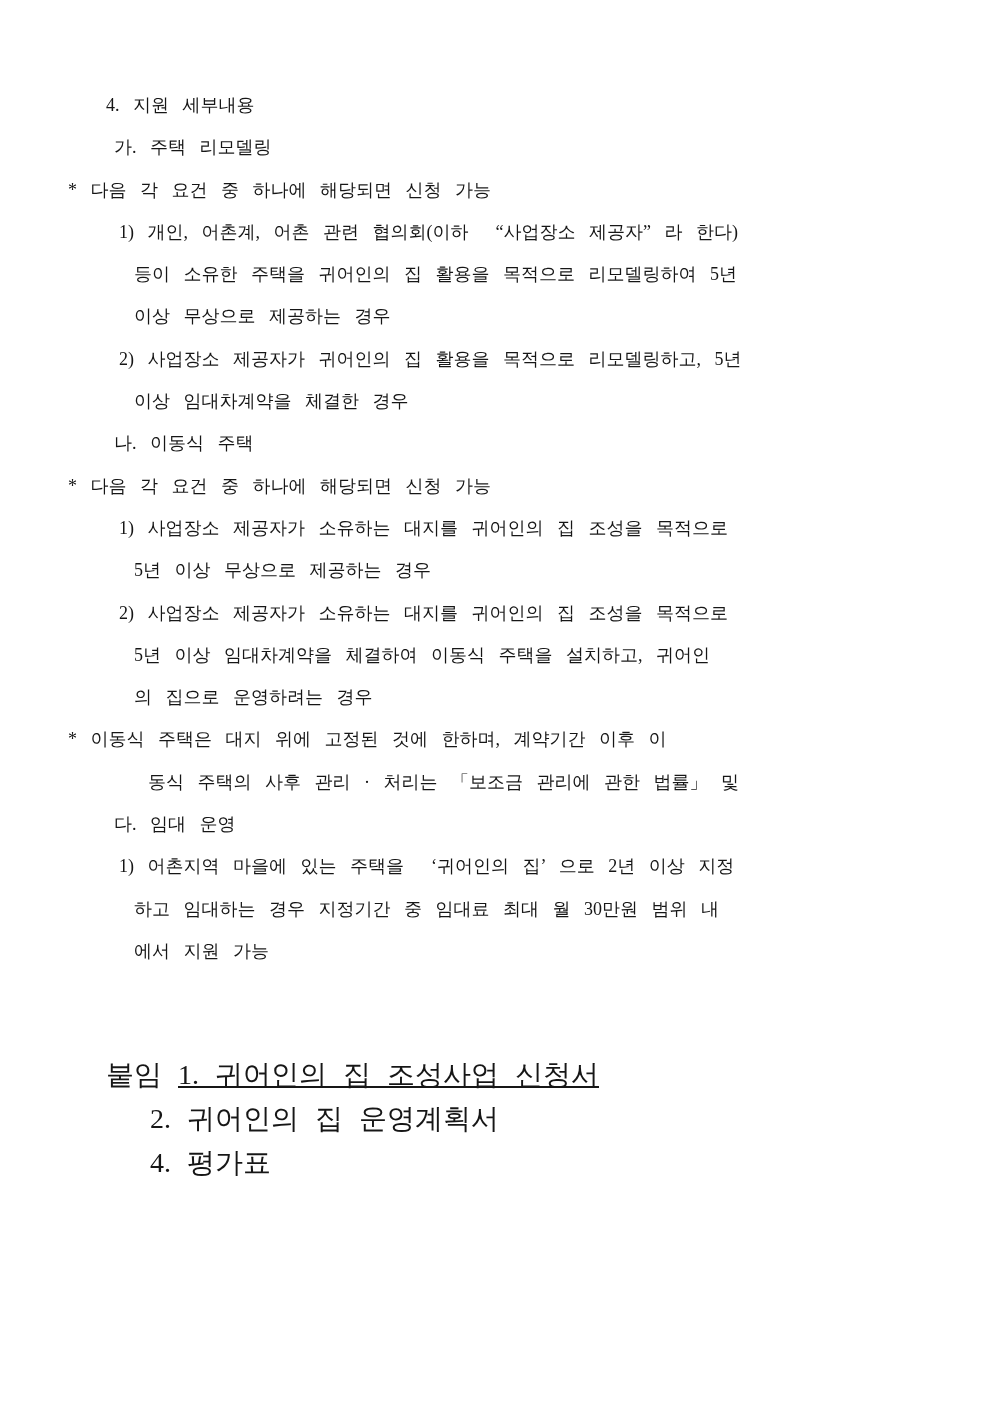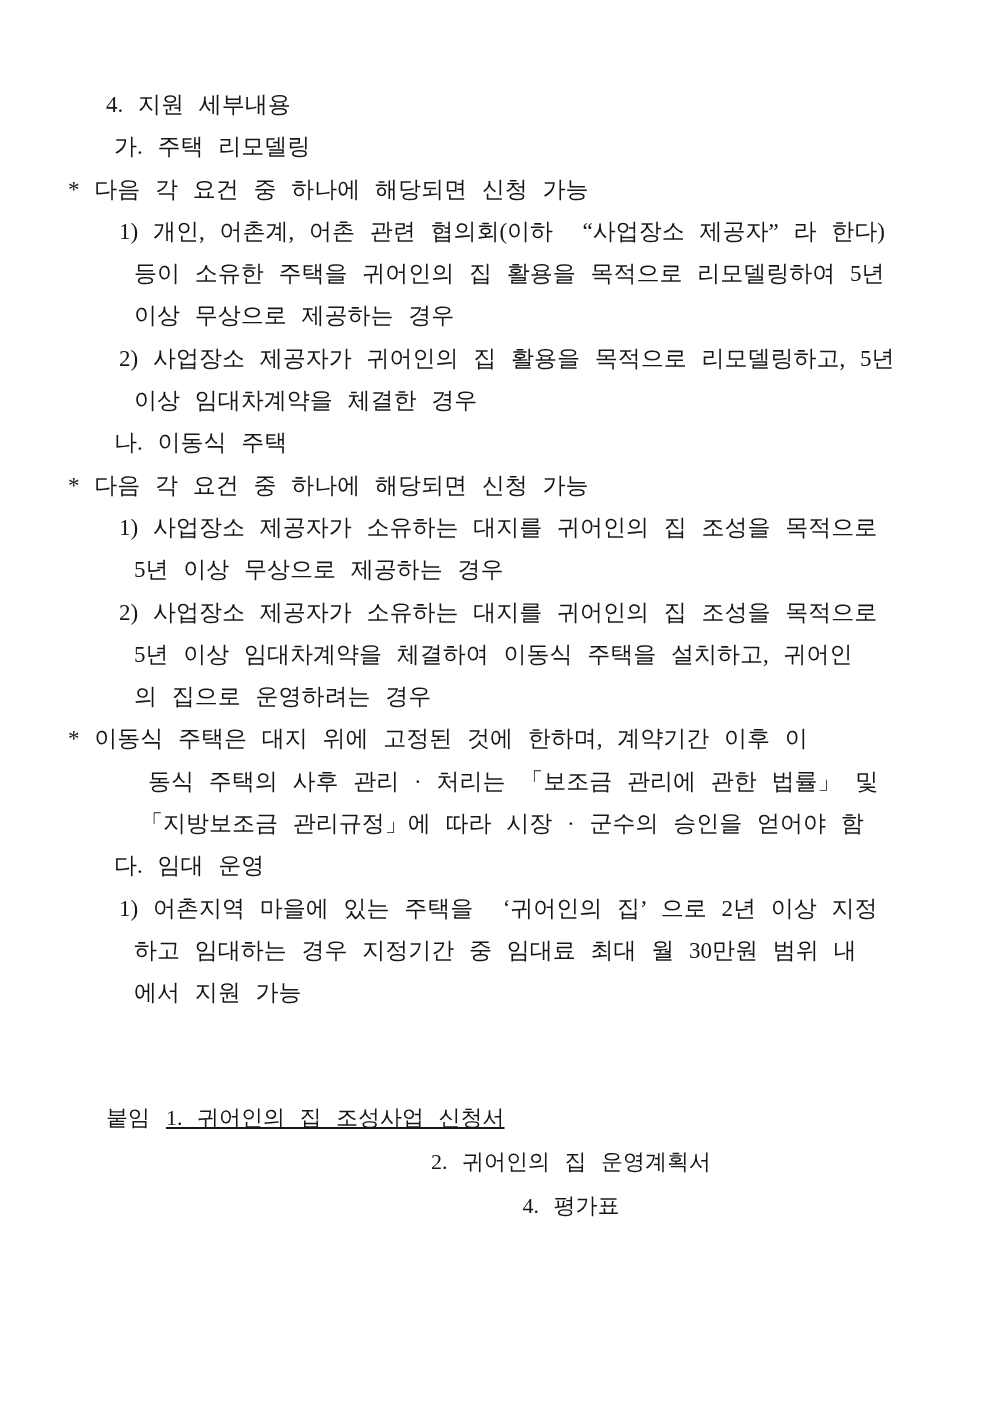--- a/index.html
+++ b/index.html
@@ -16,41 +16,40 @@
     font-family: "Liberation Serif", "DejaVu Serif", serif;
     color: #161616;
   }
   .body-text {
     position: absolute;
     top: 84px;
     left: 0;
     right: 0;
   }
   .line {
-    font-size: 23px;
+    font-size: 18px;
     line-height: 42.3px;
     white-space: pre;
     word-spacing: 9px;
     letter-spacing: 0px;
   }
   
   .in-a { padding-left: 106px; } 
   .in-b { padding-left: 114px; } 
   .in-c { padding-left: 68px; } 
   .in-d { padding-left: 119px; } 
   .in-e { padding-left: 134px; } 
   .in-f { padding-left: 148px; font-family: Liberation Serif, serif; } 
   .in-g { padding-left: 140px; } 
   .gap  { height: 81px; }
   .attach-line {
-    font-size: 22px;
+    font-size: 28px;
     line-height: 44px;
     white-space: pre;
     word-spacing: 9px;
-    text-align: center;
   }
   .attach-first {
     display: flex;
     padding-left: 106px;
   }
   .attach-item-first { margin-left: 16px; text-decoration: underline; }
   .attach-rest { padding-left: 150px; }
 </style>
 </head>
 <body>
@@ -68,21 +67,20 @@
     <div class="line in-e">이상 임대차계약을 체결한 경우</div>
     <div class="line in-b">나. 이동식 주택</div>
     <div class="line in-c">* 다음 각 요건 중 하나에 해당되면 신청 가능</div>
     <div class="line in-d">1) 사업장소 제공자가 소유하는 대지를 귀어인의 집 조성을 목적으로</div>
     <div class="line in-e">5년 이상 무상으로 제공하는 경우</div>
     <div class="line in-d">2) 사업장소 제공자가 소유하는 대지를 귀어인의 집 조성을 목적으로</div>
     <div class="line in-e">5년 이상 임대차계약을 체결하여 이동식 주택을 설치하고, 귀어인</div>
     <div class="line in-e">의 집으로 운영하려는 경우</div>
     <div class="line in-c">* 이동식 주택은 대지 위에 고정된 것에 한하며, 계약기간 이후 이</div>
     <div class="line in-f">동식 주택의 사후 관리 · 처리는 「보조금 관리에 관한 법률」 및</div>
-    <div class="line in-g">「지방보조금 관리규정」에 따라 시장 · 군수의 승인을 얻어야 함</div>
     <div class="line in-b">다. 임대 운영</div>
     <div class="line in-d">1) 어촌지역 마을에 있는 주택을  ‘귀어인의 집’ 으로 2년 이상 지정</div>
     <div class="line in-e">하고 임대하는 경우 지정기간 중 임대료 최대 월 30만원 범위 내</div>
     <div class="line in-e">에서 지원 가능</div>
 
     <div class="gap"></div>
 
     <div class="attach-line attach-first">
       <span>붙임</span>
       <span class="attach-item-first">1. 귀어인의 집 조성사업 신청서</span>

